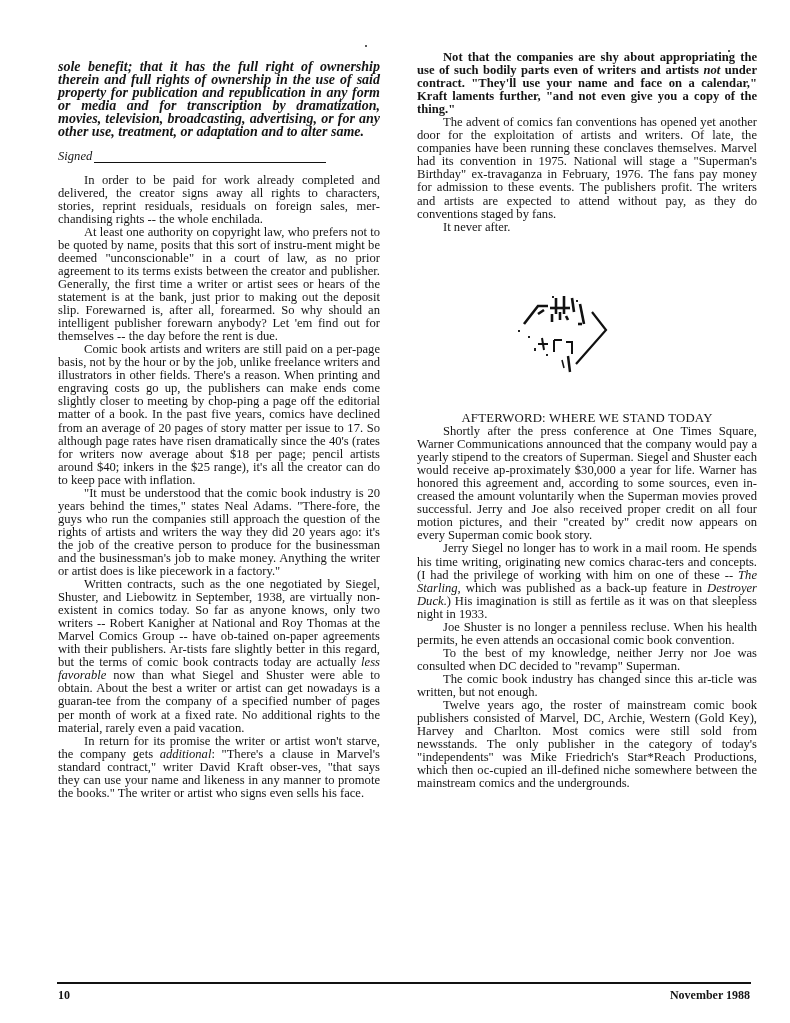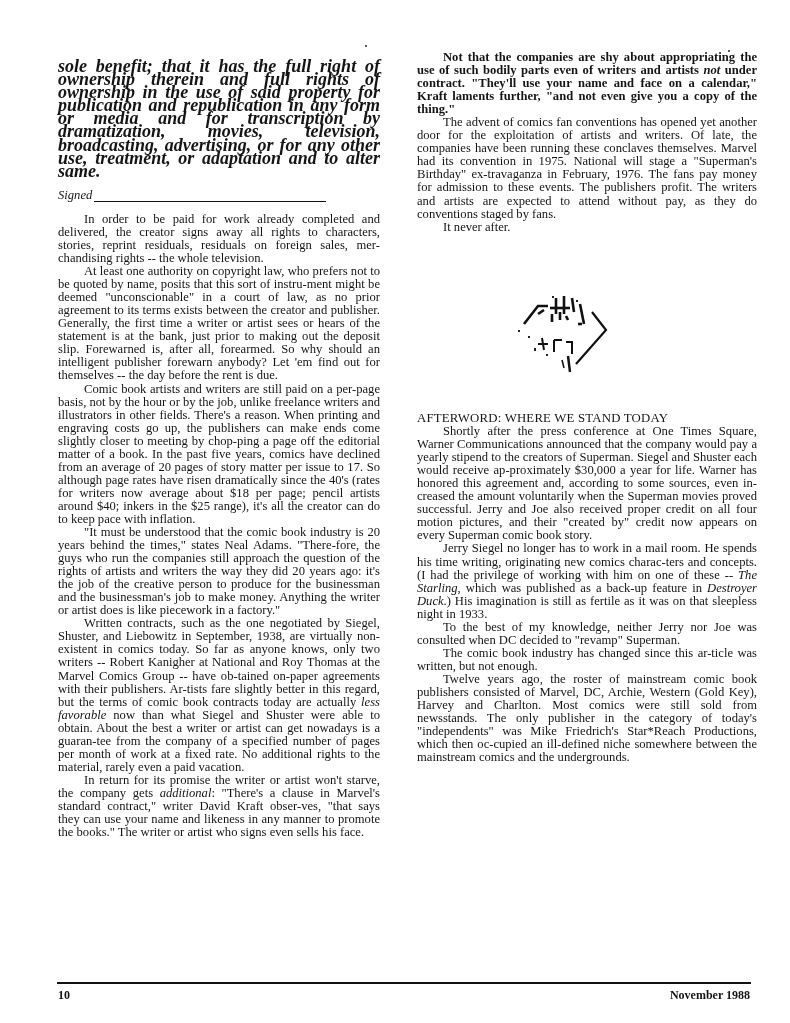--- a/index.html
+++ b/index.html
@@ -2,45 +2,45 @@
 <html><head>
 <meta charset="utf-8">
 <style>
   html, body { margin: 0; padding: 0; background: #ffffff; }
   body { width: 790px; height: 1023px; position: relative; overflow: hidden; color: #151515; }
   .page { position: absolute; left: 0; top: 0; width: 790px; height: 1023px; }
   .col { position: absolute; font-family: "Liberation Serif", serif; font-size: 12.6px; line-height: 13.05px; text-align: justify; }
   .col-left { left: 58px; top: 60px; width: 322px; }
   .col-right { left: 417px; top: 51px; width: 340px; }
   .col p { margin: 0; text-indent: 26px; hyphens: manual; }
-  .contract { font-style: italic; font-weight: bold; text-indent: 0 !important; font-size: 18px; line-height: 13.1px; }
+  .contract { font-style: italic; font-weight: bold; text-indent: 0 !important; font-size: 14px; line-height: 13.1px; }
   .signed { margin: 11px 0 11px 0 !important; text-indent: 0 !important; font-style: italic; font-size: 12.6px; display: flex; align-items: flex-end; }
   .signed-line { display: inline-block; width: 232px; border-bottom: 1.6px solid #111; margin-left: 2px; height: 10px; }
   .bold-p { font-weight: bold; }
-  .heading { font-family: "Liberation Serif", serif; font-size: 12.8px; letter-spacing: 0.2px; margin: 0 0 17px 0; text-indent: 0 !important; }
+  .heading { text-align: center; font-family: "Liberation Serif", serif; font-size: 12.8px; letter-spacing: 0.2px; margin: 0 0 17px 0; text-indent: 0 !important; }
   .logo-wrap { position: absolute; left: 508px; top: 290px; width: 110px; height: 90px; }
   .rule { position: absolute; left: 57px; top: 982px; width: 694px; height: 2px; background: #111; }
   .footer { position: absolute; top: 988px; font-family: "Liberation Serif", serif; font-weight: bold; font-size: 12px; }
   .footer-left { left: 58px; }
   .footer-right { right: 40px; }
   .dot { position: absolute; width: 2px; height: 2px; background: #222; border-radius: 1px; }
   em { }
 </style>
 </head>
 <body>
 
 <div class="page">
 
   <div class="col col-left">
     <p class="contract">sole benefit; that it has the full right of ownership therein and full rights of ownership in the use of said property for publication and republication in any form or media and for transcription by dramatization, movies, television, broadcasting, advertising, or for any other use, treatment, or adaptation and to alter same.</p>
     <p class="signed">
       <span>Signed</span>
         <span class="signed-line"></span>
     </p>
-    <p>In order to be paid for work already completed and delivered, the creator signs away all rights to characters, stories, reprint residuals, residuals on foreign sales, mer-chandising rights -- the whole television.</p>
+    <p>In order to be paid for work already completed and delivered, the creator signs away all rights to characters, stories, reprint residuals, residuals on foreign sales, mer-chandising rights -- the whole enchilada.</p>
     <p>At least one authority on copyright law, who prefers not to be quoted by name, posits that this sort of instru-ment might be deemed "unconscionable" in a court of law, as no prior agreement to its terms exists between the creator and publisher.  Generally, the first time a writer or artist sees or hears of the statement is at the bank, just prior to making out the deposit slip.  Forewarned is, after all, forearmed.  So why should an intelligent publisher forewarn anybody?  Let 'em find out for themselves -- the day before the rent is due.</p>
     <p>Comic book artists and writers are still paid on a per-page basis, not by the hour or by the job, unlike freelance writers and illustrators in other fields.  There's a reason. When printing and engraving costs go up, the publishers can make ends come slightly closer to meeting by chop-ping a page off the editorial matter of a book.  In the past five years, comics have declined from an average of 20 pages of story matter per issue to 17.  So although page rates have risen dramatically since the 40's (rates for writers now average about $18 per page; pencil artists around $40; inkers in the $25 range), it's all the creator can do to keep pace with inflation.</p>
     <p>"It must be understood that the comic book industry is 20 years behind the times," states Neal Adams.  "There-fore, the guys who run the companies still approach the question of the rights of artists and writers the way they did 20 years ago: it's the job of the creative person to produce for the businessman and the businessman's job to make money.  Anything the writer or artist does is like piecework in a factory."</p>
     <p><span>Written contracts, such as the one negotiated by Siegel, Shuster, and Liebowitz in September, 1938, are virtually non-existent in comics today.  So far as anyone knows, only two writers -- Robert Kanigher at National and Roy Thomas at the Marvel Comics Group -- have ob-tained on-paper agreements with their publishers.  Ar-tists fare slightly better in this regard, but the terms of comic book contracts today are actually </span><em>less favorable</em><span> now than what Siegel and Shuster were able to obtain.  About the best a writer or artist can get nowadays is a guaran-tee from the company of a specified number of pages per month of work at a fixed rate.  No additional rights to the material, rarely even a paid vacation.</span></p>
     <p><span>In return for its promise the writer or artist won't starve, the company gets </span><em>additional</em><span>: "There's a clause in Marvel's standard contract," writer David Kraft obser-ves, "that says they can use your name and likeness in any manner to promote the books."  The writer or artist who signs even sells his face.</span></p>
   </div>
 
   <div class="col col-right">
     <p class="bold-p"><span>Not that the companies are shy about appropriating the use of such bodily parts even of writers and artists </span><em>not</em><span> under contract.  "They'll use your name and face on a calendar," Kraft laments further, "and not even give you a copy of the thing."</span></p>
     <p>The advent of comics fan conventions has opened yet another door for the exploitation of artists and writers.  Of late, the companies have been running these conclaves themselves.  Marvel had its convention in 1975.  National will stage a "Superman's Birthday" ex-travaganza in February, 1976.  The fans pay money for admission to these events.  The publishers profit.  The writers and artists are expected to attend without pay, as they do conventions staged by fans.</p>
@@ -76,20 +76,21 @@
         <rect x="44" y="6" width="2" height="2"></rect>
         <rect x="68" y="10" width="2" height="2"></rect>
       </g>
     </svg>
   </div>
 
   <div class="col col-right" style="top: 412px;">
     <p class="heading">AFTERWORD: WHERE WE STAND TODAY</p>
     <p>Shortly after the press conference at One Times Square, Warner Communications announced that the company would pay a yearly stipend to the creators of Superman.  Siegel and Shuster each would receive ap-proximately $30,000 a year for life.  Warner has honored this agreement and, according to some sources, even in-creased the amount voluntarily when the Superman movies proved successful.  Jerry and Joe also received proper credit on all four motion pictures, and their "created by" credit now appears on every Superman comic book story.</p>
     <p><span>Jerry Siegel no longer has to work in a mail room.  He spends his time writing, originating new comics charac-ters and concepts.  (I had the privilege of working with him on one of these -- </span><em>The Starling</em><span>, which was published as a back-up feature in </span><em>Destroyer Duck</em><span>.)  His imagination is still as fertile as it was on that sleepless night in 1933.</span></p>
+    <p>Joe Shuster is no longer a penniless recluse.  When his health permits, he even attends an occasional comic book convention.</p>
     <p>To the best of my knowledge, neither Jerry nor Joe was consulted when DC decided to "revamp" Superman.</p>
     <p>The comic book industry has changed since this ar-ticle was written, but not enough.</p>
     <p>Twelve years ago, the roster of mainstream comic book publishers consisted of Marvel, DC, Archie, Western (Gold Key), Harvey and Charlton.  Most comics were still sold from newsstands.  The only publisher in the category of today's "independents" was Mike Friedrich's Star*Reach Productions, which then oc-cupied an ill-defined niche somewhere between the mainstream comics and the undergrounds.</p>
   </div>
 
   <div class="dot" style="left:365px; top:45px;"></div>
   <div class="dot" style="left:728px; top:50px;"></div>
 
   <div class="rule"></div>
   <div class="footer footer-left">10</div>

